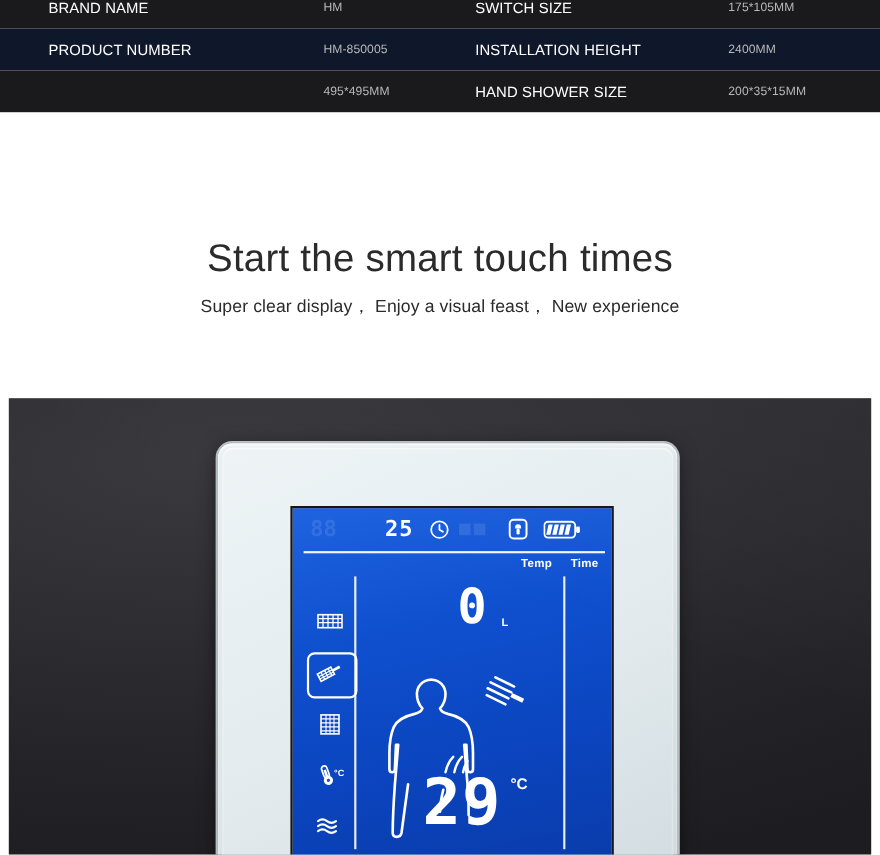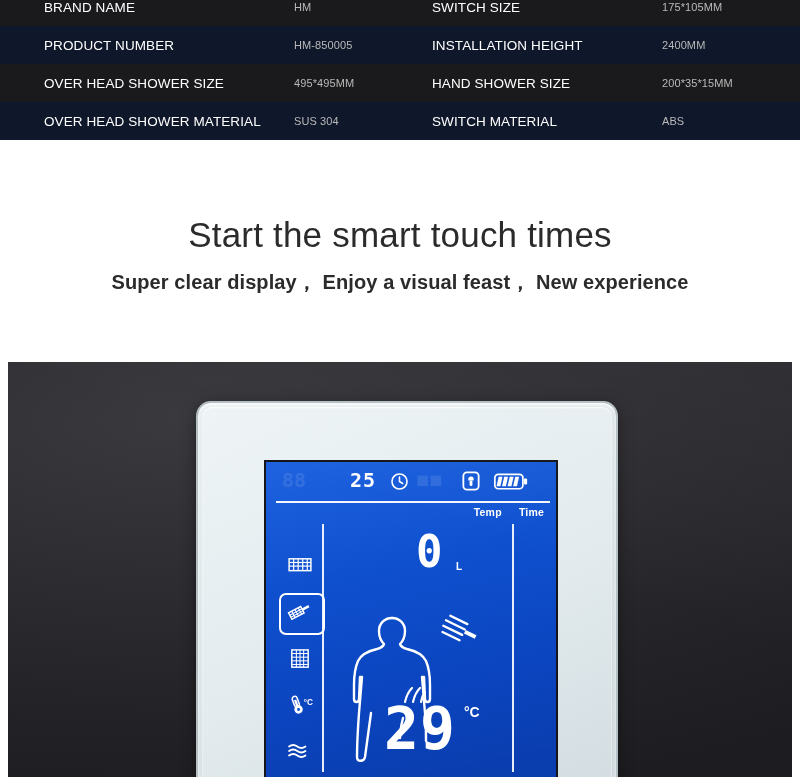--- a/index.html
+++ b/index.html
@@ -48,22 +48,22 @@
   }
   .h-title {
     font-size: 35px;
     font-weight: 400;
     color: #2b2b2b;
     letter-spacing: .2px;
     line-height: 1.2;
   }
   .h-sub {
     margin-top: 13px;
-    font-size: 20px;
-    font-weight: 700;
+    font-size: 16px;
+    font-weight: 400;
     color: #2b2b2b;
     letter-spacing: .1px;
   }
 
   
   .photo {
     position: absolute;
     left: 8px; top: 362px;
     width: 784px; height: 415px;
     overflow: hidden;
@@ -211,32 +211,25 @@
     </div>
 
     <div class="spec-row odd">
       <span class="cell label c-l1">PRODUCT NUMBER</span>
       <span class="cell value c-v1">HM-850005</span>
       <span class="cell label c-l2">INSTALLATION HEIGHT</span>
       <span class="cell value c-v2">2400MM</span>
     </div>
 
     <div class="spec-row even">
-      <span class="cell label c-l1">OVER HEAD SHOWER SIZE</span>
       <span class="cell value c-v1">495*495MM</span>
       <span class="cell label c-l2">HAND  SHOWER SIZE</span>
       <span class="cell value c-v2">200*35*15MM</span>
     </div>
 
-    <div class="spec-row odd">
-      <span class="cell label c-l1">OVER HEAD SHOWER MATERIAL</span>
-      <span class="cell value c-v1">SUS 304</span>
-      <span class="cell label c-l2">SWITCH MATERIAL</span>
-      <span class="cell value c-v2">ABS</span>
-    </div>
 
 
   </div>
 
   <div class="heading-block">
     <div class="h-title">Start the smart touch times</div>
     <div class="h-sub">Super clear display，  Enjoy a visual feast，  New experience</div>
   </div>
 
   <div class="photo">

